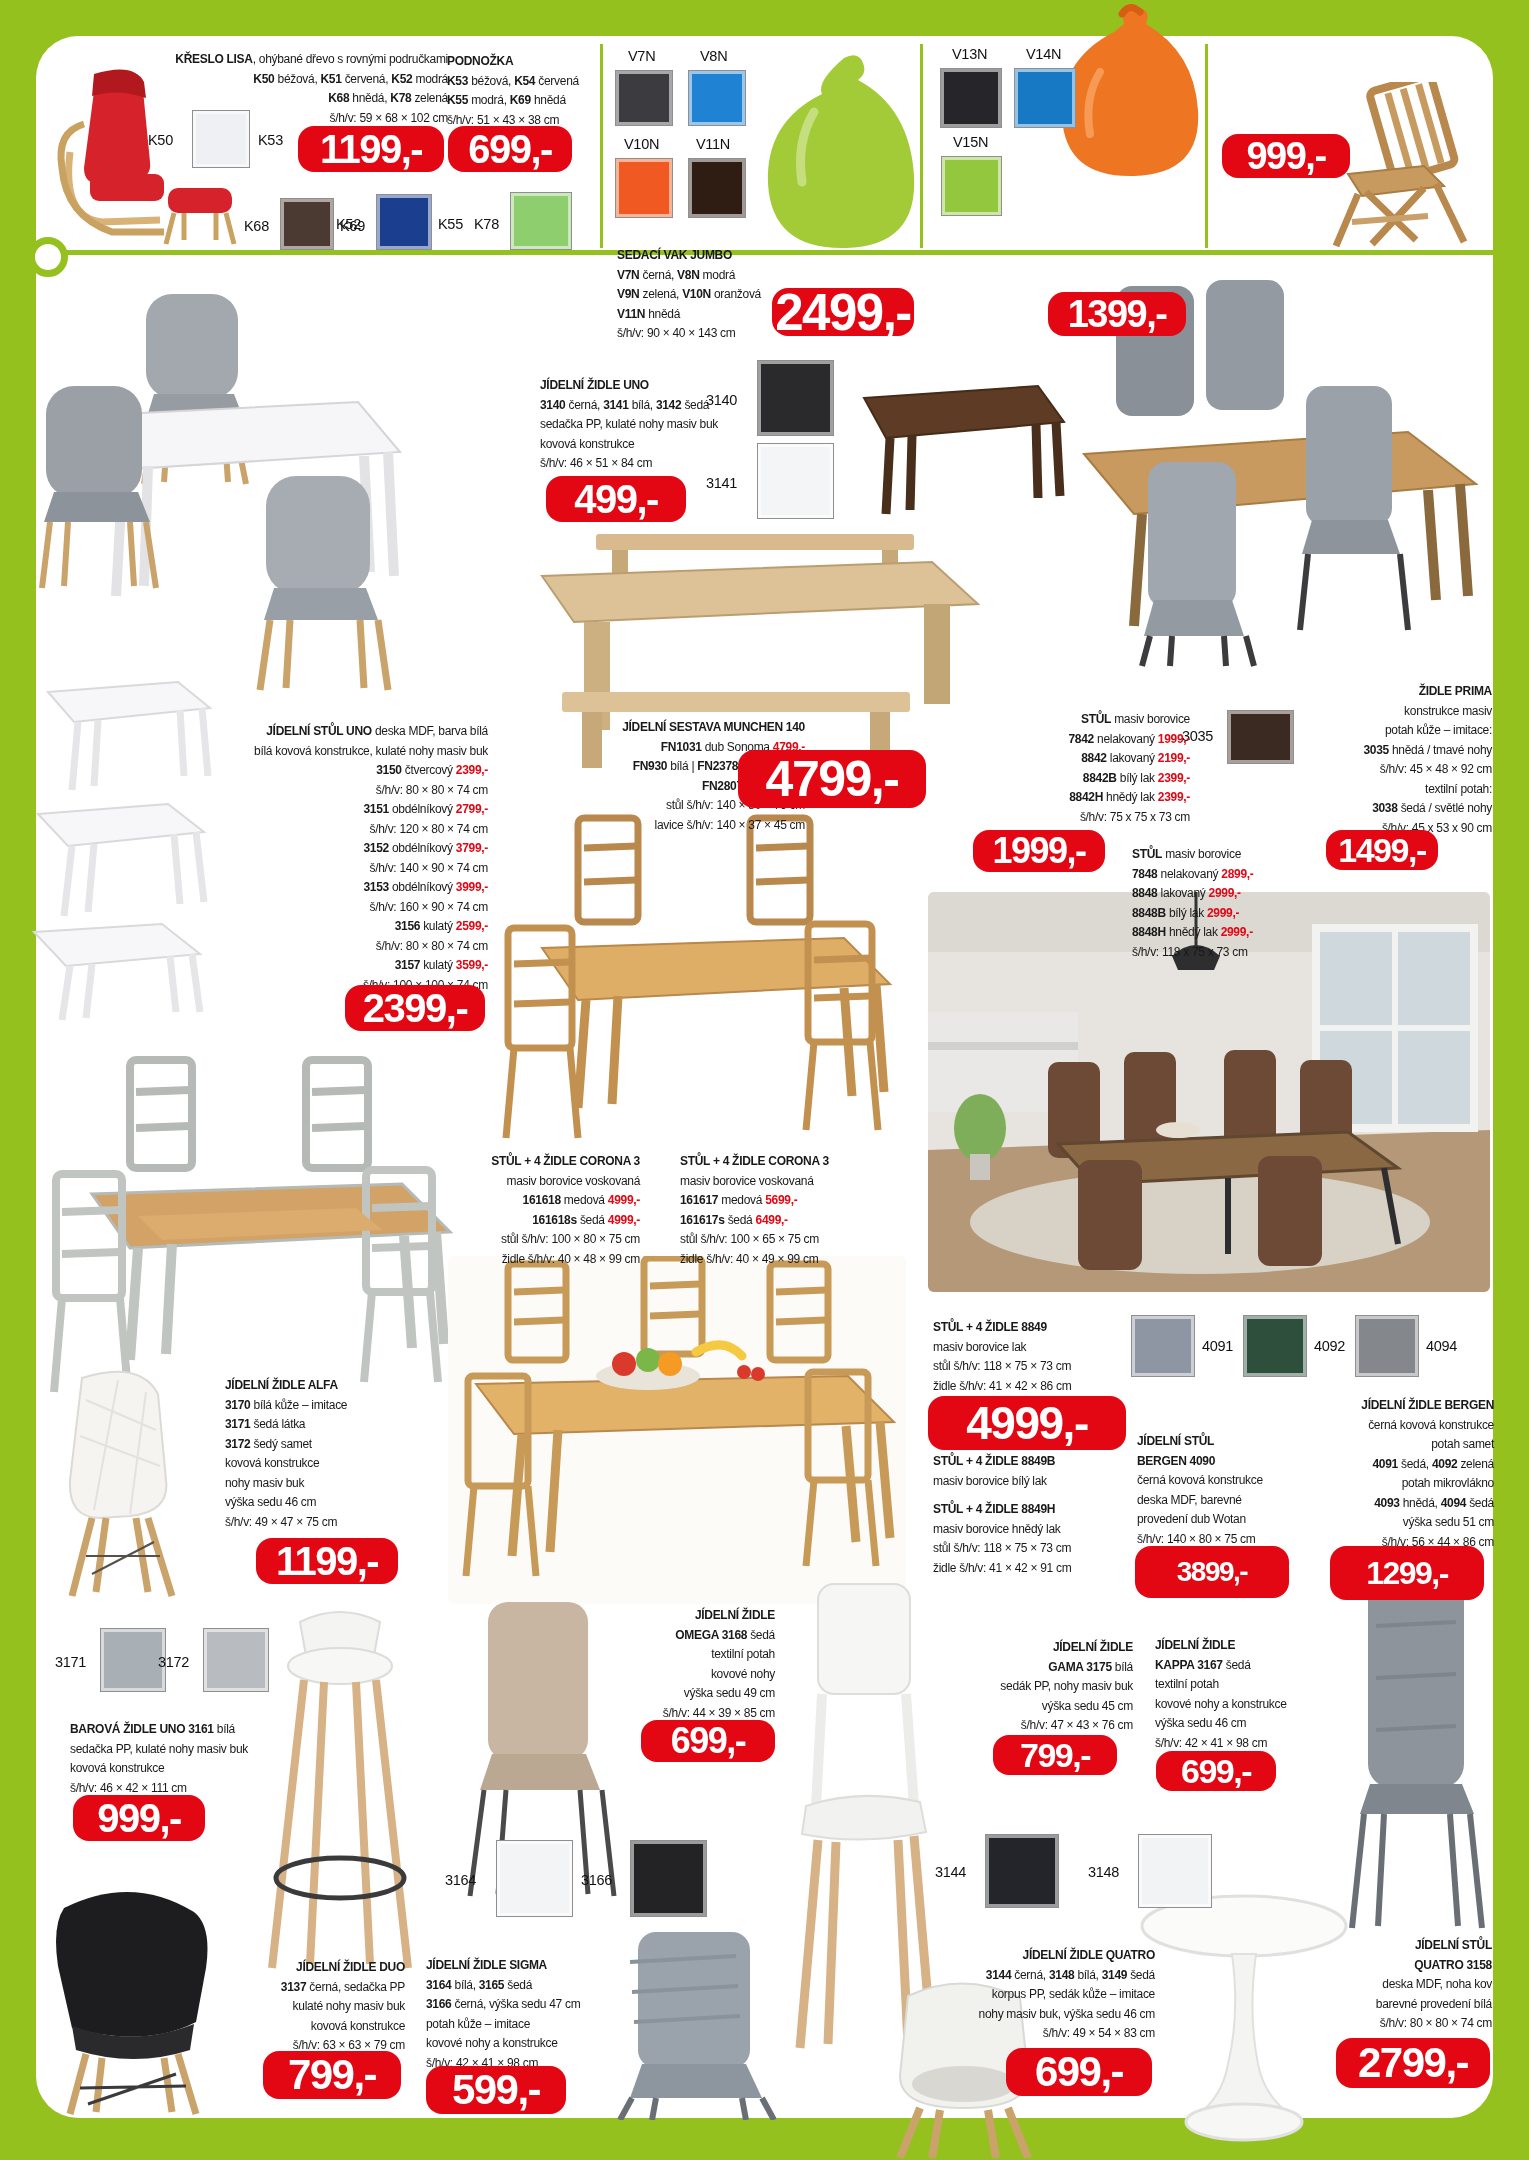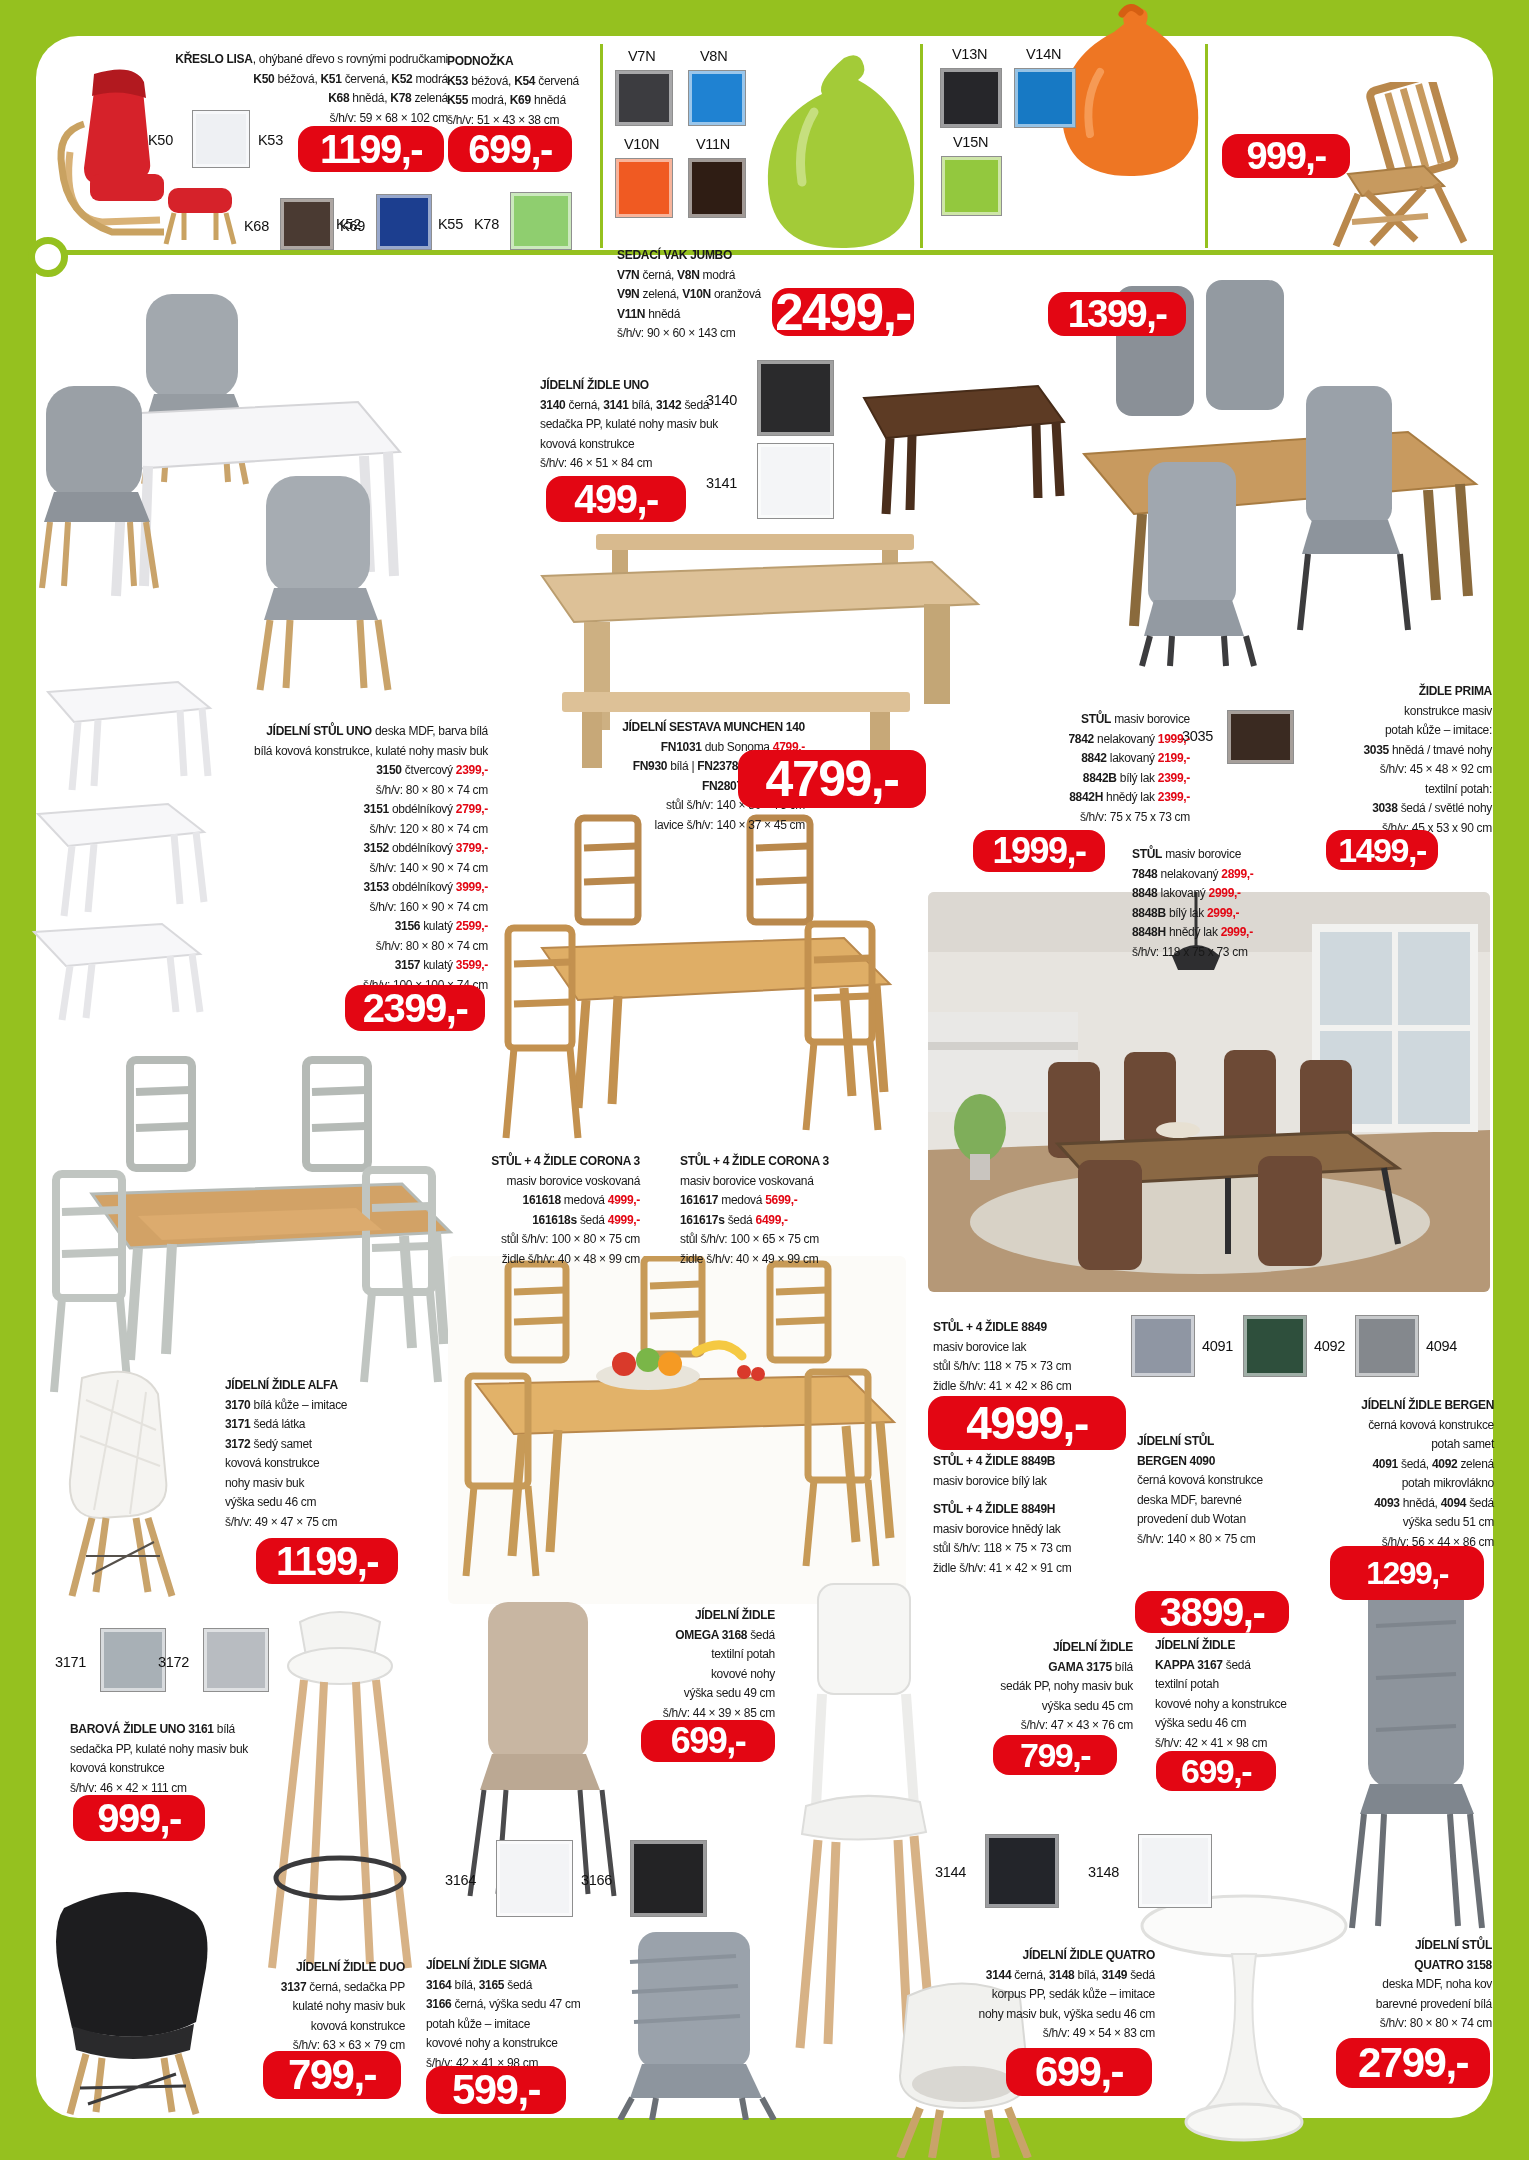--- a/index.html
+++ b/index.html
@@ -380,21 +380,21 @@
       <div><span class="b">PODNOŽKA</span></div>
       <div><span class="b">K53</span><span> béžová, </span><span class="b">K54</span><span> červená</span></div>
       <div><span class="b">K55</span><span> modrá, </span><span class="b">K69</span><span> hnědá</span></div>
       <div><span>š/h/v: 51 × 43 × 38 cm</span></div>
     </div>
   <div class="prod" style="left:617px;top:246px">
       <div><span class="b">SEDACÍ VAK JUMBO</span></div>
       <div><span class="b">V7N</span><span> černá, </span><span class="b">V8N</span><span> modrá</span></div>
       <div><span class="b">V9N</span><span> zelená, </span><span class="b">V10N</span><span> oranžová</span></div>
       <div><span class="b">V11N</span><span> hnědá</span></div>
-      <div><span>š/h/v: 90 × 60 × 143 cm</span></div>
+      <div><span>š/h/v: 90 × 40 × 143 cm</span></div>
     </div>
   <div class="prod" style="left:540px;top:376px">
       <div><span class="b">JÍDELNÍ ŽIDLE UNO</span></div>
       <div><span class="b">3140</span><span> černá, </span><span class="b">3141</span><span> bílá, </span><span class="b">3142</span><span> šedá</span></div>
       <div><span>sedačka PP, kulaté nohy masiv buk</span></div>
       <div><span>kovová konstrukce</span></div>
       <div><span>š/h/v: 46 × 51 × 84 cm</span></div>
     </div>
   <div class="prod right" style="right:1041px;top:722px">
       <div><span class="b">JÍDELNÍ STŮL UNO</span><span> deska MDF, barva bílá</span></div>
@@ -569,21 +569,21 @@
   <div class="price" style="left:448px;top:126px;width:124px;height:46px;font-size:40px">699,-</div>
   <div class="price" style="left:772px;top:288px;width:142px;height:48px;font-size:51px">2499,-</div>
   <div class="price" style="left:1048px;top:292px;width:138px;height:44px;font-size:38px">1399,-</div>
   <div class="price" style="left:1222px;top:134px;width:128px;height:44px;font-size:38px">999,-</div>
   <div class="price" style="left:546px;top:476px;width:140px;height:46px;font-size:40px">499,-</div>
   <div class="price" style="left:345px;top:985px;width:140px;height:46px;font-size:40px">2399,-</div>
   <div class="price" style="left:738px;top:750px;width:188px;height:58px;font-size:50px">4799,-</div>
   <div class="price" style="left:973px;top:830px;width:132px;height:42px;font-size:36px">1999,-</div>
   <div class="price" style="left:1326px;top:830px;width:112px;height:40px;font-size:34px">1499,-</div>
   <div class="price" style="left:928px;top:1396px;width:198px;height:54px;font-size:46px">4999,-</div>
-  <div class="price" style="left:1135px;top:1591px;width:154px;height:42px;font-size:40px">3899,-</div>
+  <div class="price" style="left:1135px;top:1546px;width:154px;height:52px;font-size:28px">3899,-</div>
   <div class="price" style="left:1330px;top:1546px;width:154px;height:54px;font-size:32px">1299,-</div>
   <div class="price" style="left:256px;top:1538px;width:142px;height:46px;font-size:40px">1199,-</div>
   <div class="price" style="left:73px;top:1795px;width:132px;height:46px;font-size:40px">999,-</div>
   <div class="price" style="left:641px;top:1720px;width:134px;height:42px;font-size:36px">699,-</div>
   <div class="price" style="left:993px;top:1735px;width:124px;height:40px;font-size:34px">799,-</div>
   <div class="price" style="left:1156px;top:1751px;width:120px;height:40px;font-size:34px">699,-</div>
   <div class="price" style="left:263px;top:2051px;width:138px;height:48px;font-size:42px">799,-</div>
   <div class="price" style="left:426px;top:2066px;width:140px;height:48px;font-size:42px">599,-</div>
   <div class="price" style="left:1006px;top:2048px;width:146px;height:48px;font-size:42px">699,-</div>
   <div class="price" style="left:1336px;top:2038px;width:154px;height:50px;font-size:42px">2799,-</div>

